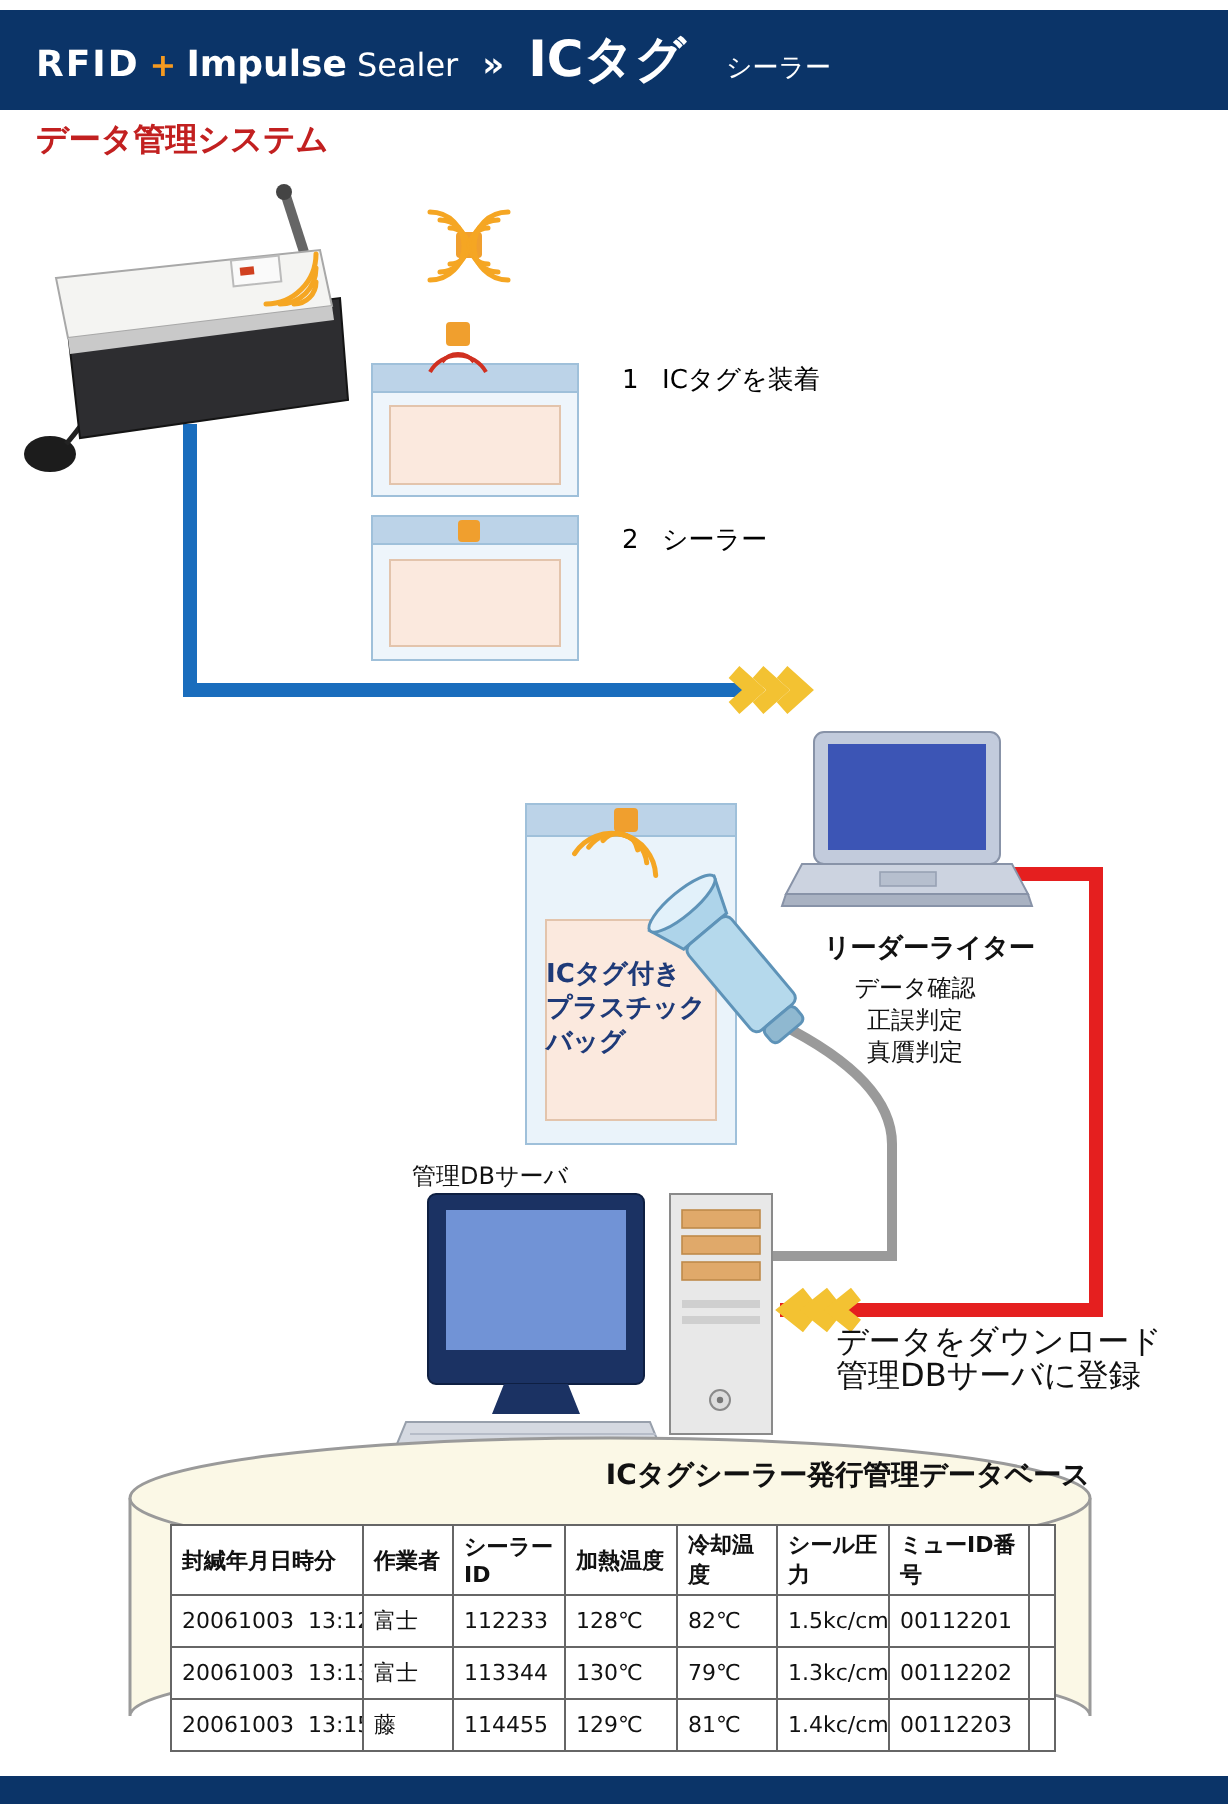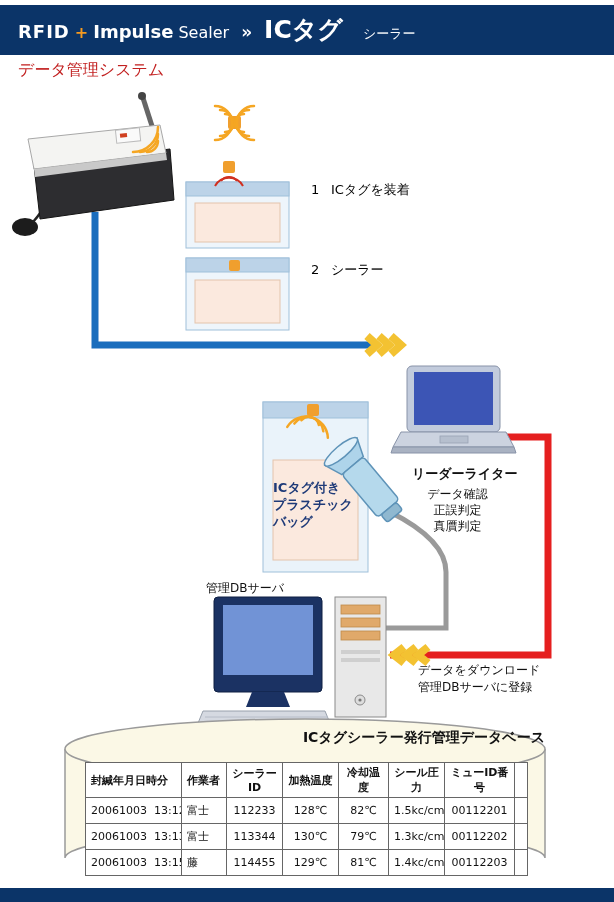--- a/index.html
+++ b/index.html
@@ -16,35 +16,35 @@
   .h-impulse{font-size:18px;font-weight:bold}
   .h-sealer{font-size:16px;margin-left:5px}
   .h-chev{font-size:17px;font-weight:bold;margin:0 12px}
   .h-main{font-size:25px;font-weight:bold}
   .h-sub{font-size:13px;margin-left:20px}
 
   .bottombar{position:absolute;left:0;top:888px;width:614px;height:14px;background:#0b3468}
 
   
   .t{position:absolute}
-  .title{font-size:16px;font-weight:normal;color:#c22020}
+  .title{font-size:16px;font-weight:bold;color:#c22020}
   .step{font-size:13px;color:#000}
   .step .num{display:inline-block;width:20px}
   .bag-text{font-size:13px;font-weight:bold;color:#1e3a78;text-align:left;line-height:17px}
   .reader-title{font-size:13px;font-weight:bold}
   .reader-notes{font-size:12px;line-height:16px;text-align:center}
   .small-label{font-size:12px}
-  .dl-note{font-size:12px;line-height:17px}
+  .dl-note{font-size:16px;line-height:17px}
   .db-title{font-size:14px;font-weight:bold;text-align:right}
 
   
   .db{border-collapse:collapse;table-layout:fixed;width:442px;font-size:11px;background:#fff}
   .db th,.db td{border:1px solid #666;padding:2px 5px;height:21px;overflow:hidden}
   .db th{font-weight:bold;text-align:left;background:#fff}
-  .db th:nth-child(n+3),.db td:nth-child(n+3){text-align:center}
+  .db th:nth-child(n+3),.db td:nth-child(n+3){text-align:left}
   .db th:first-child,.db td:first-child{white-space:pre}
 </style>
 </head>
 <body>
 
 <div class="page">
 
   <div class="banner">
     <span class="h-rfid">RFID</span>
     <span class="h-plus">+</span>

